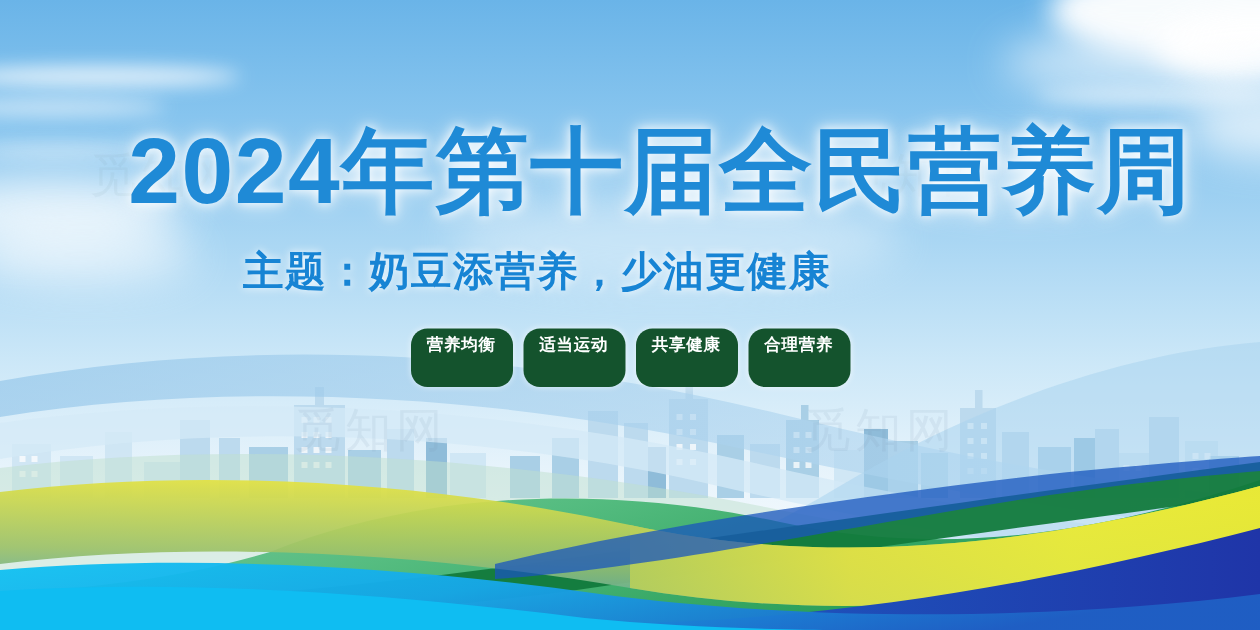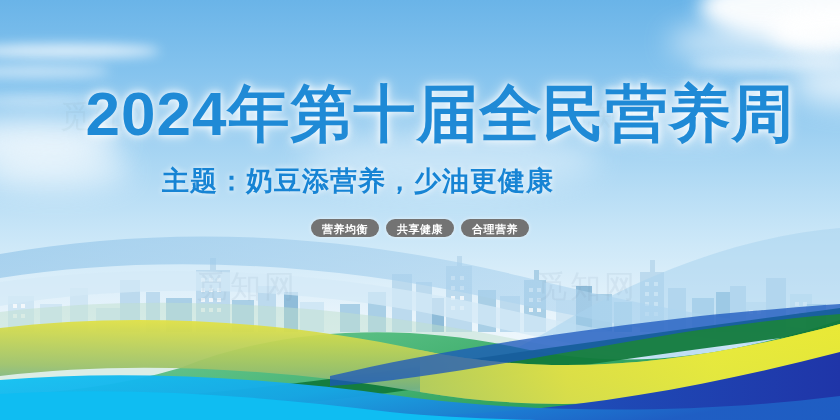--- a/index.html
+++ b/index.html
@@ -31,22 +31,22 @@
   .subtitle{
     position:absolute;left:0;top:163px;width:716px;text-align:center;
     font-size:27px;font-weight:bold;color:#1784d4;letter-spacing:1px;
     text-shadow:0 0 6px rgba(255,255,255,.95);white-space:nowrap;
   }
   .pills{
     position:absolute;left:0;top:219px;width:840px;
     display:flex;justify-content:center;align-items:center;gap:7px;
   }
   .pill{
-    background:#737373;color:#ffffff;font-size:11px;font-weight:bold;
-    padding:3px 11px 0;border-radius:11px;letter-spacing:.5px;white-space:nowrap;
+    background:#14532d;color:#ffffff;font-size:11px;font-weight:bold;
+    padding:3px 11px 21px;border-radius:11px;letter-spacing:.5px;white-space:nowrap;
     box-shadow:0 0 4px rgba(255,255,255,.6);
   }
 
   
   .wm{position:absolute;font-size:31px;font-weight:normal;color:rgba(120,150,170,.11);
       letter-spacing:3px;white-space:nowrap;pointer-events:none;}
   .wm.a{left:196px;top:266px;}
   .wm.b{left:536px;top:266px;}
   .wm.c{left:60px;top:96px;color:rgba(120,150,170,.09);}
   .wm.d{left:560px;top:96px;color:rgba(120,150,170,.09);}
@@ -230,17 +230,18 @@
   <div class="wm c">觅知网</div>
   <div class="wm d">觅知网</div>
   <div class="wm a">觅知网</div>
   <div class="wm b">觅知网</div>
 
   <div class="title">2024年第十届全民营养周</div>
   <div class="subtitle">主题：奶豆添营养，少油更健康</div>
 
   <div class="pills">
     <span class="pill">营养均衡</span>
+    <span class="pill">适当运动</span>
     <span class="pill">共享健康</span>
     <span class="pill">合理营养</span>
   </div>
 
 </div>
 
 </body></html>

